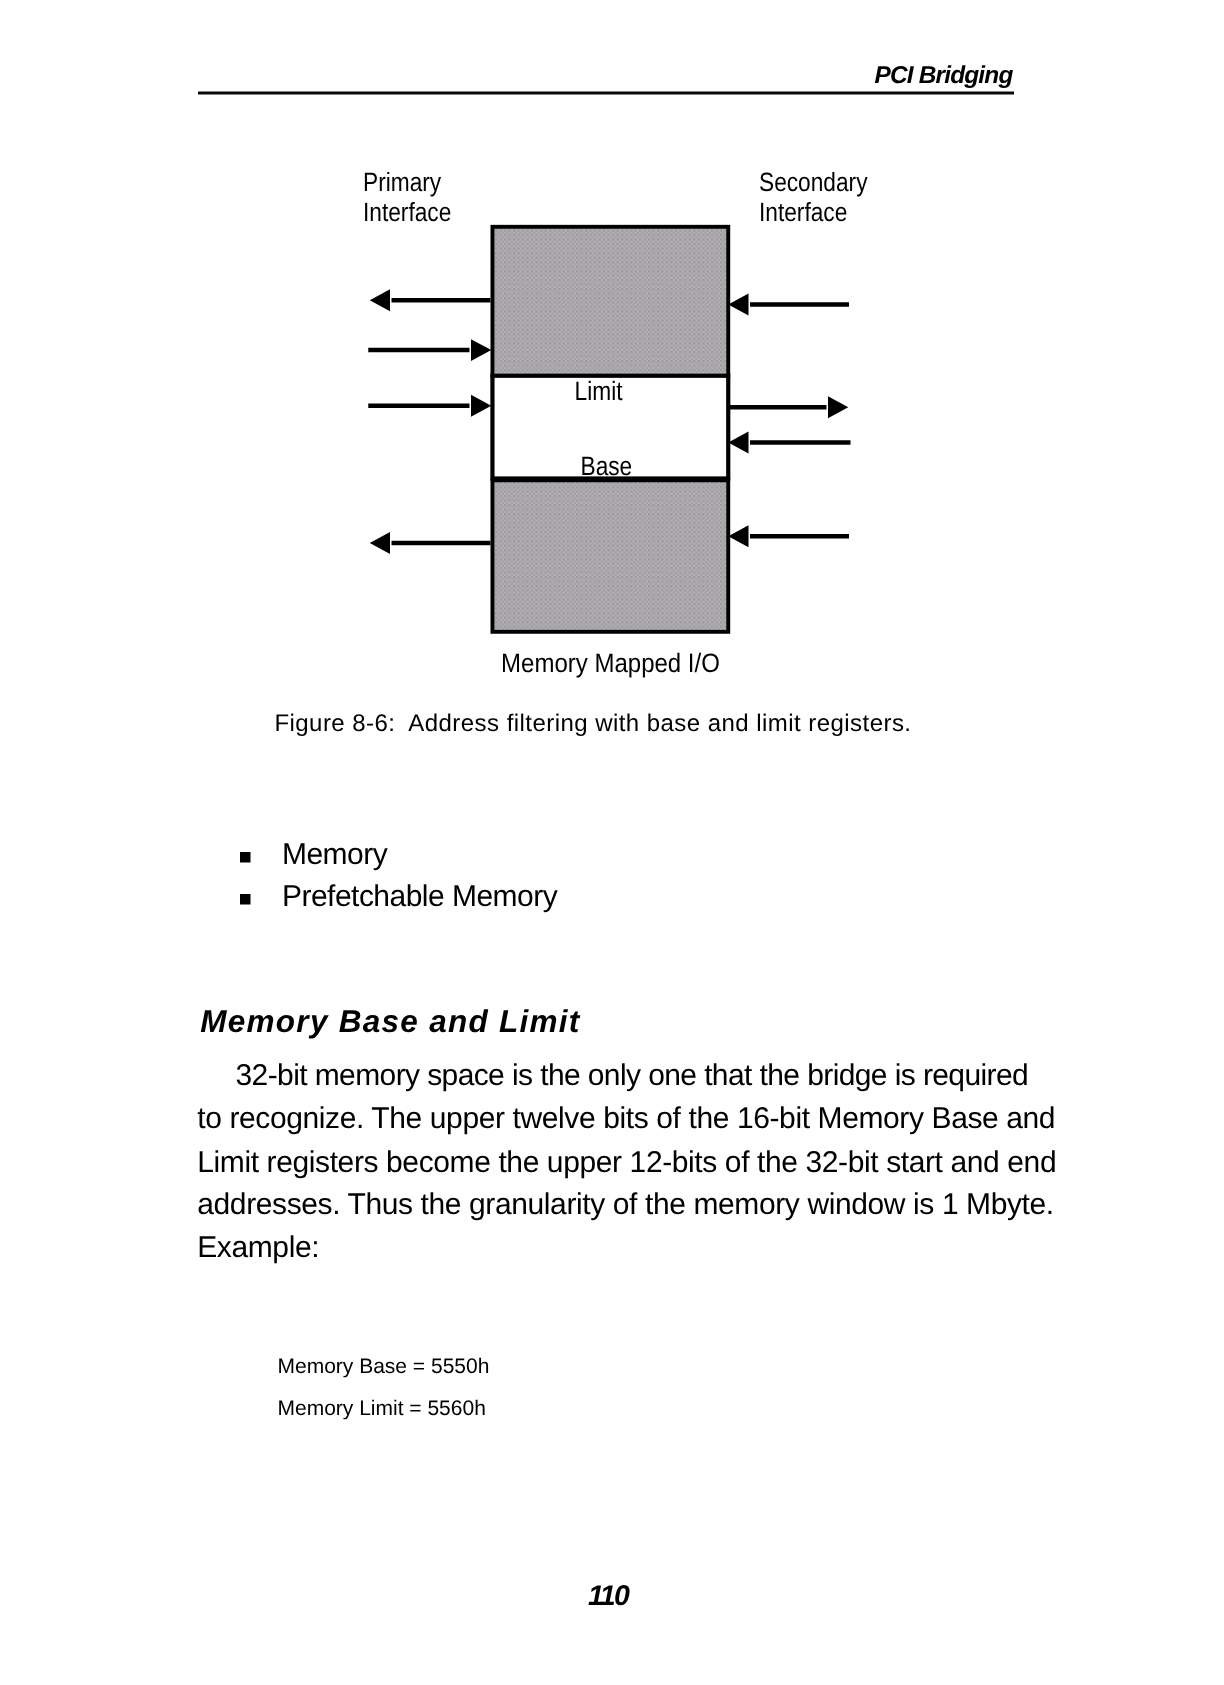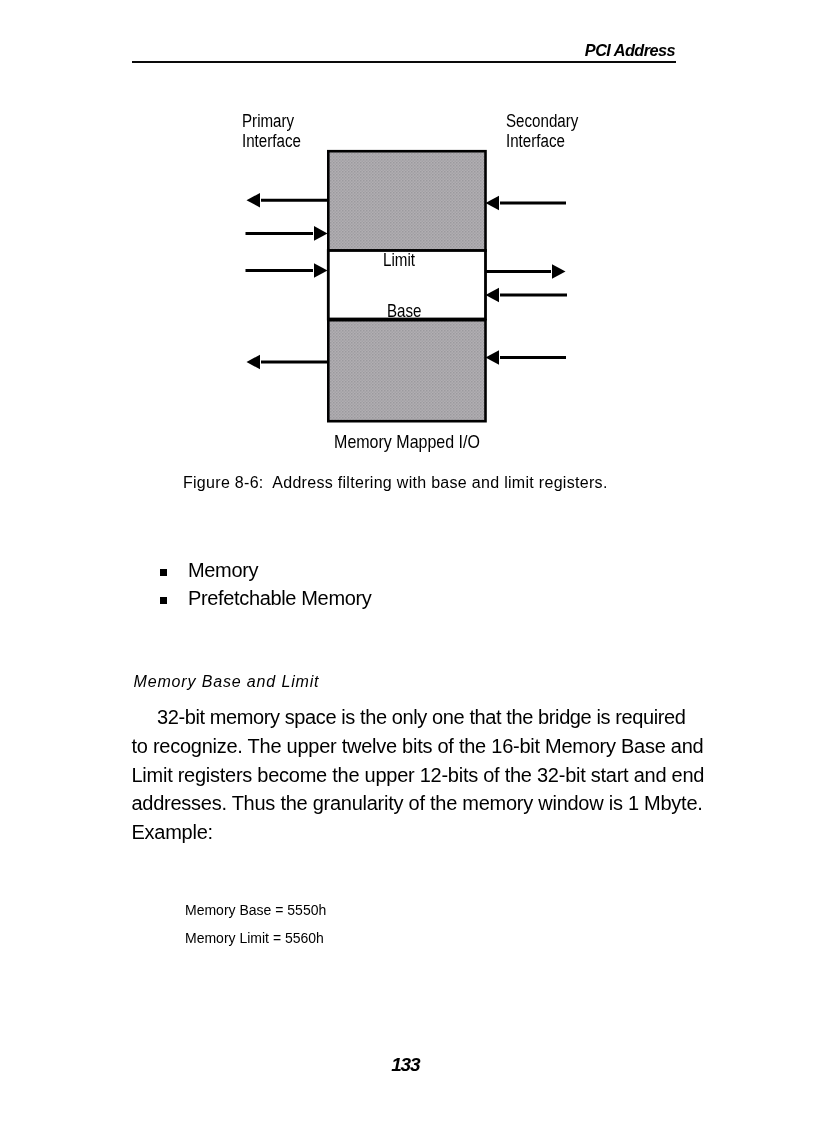--- a/index.html
+++ b/index.html
@@ -5,21 +5,21 @@
   html,body{margin:0;padding:0;background:#fff;}
   #page{position:relative;width:816px;height:1123px;background:#ffffff;overflow:hidden;
         font-family:"Liberation Sans",sans-serif;color:#000;}
   .abs{position:absolute;}
   .serif{font-family:Liberation Sans, sans-serif;}
 </style>
 </head>
 <body>
 <div id="page">
 
-  <div class="abs" style="left:0;top:40.3px;width:675px;text-align:right;font-size:16.3px;font-weight:bold;font-style:italic;letter-spacing:-0.55px;line-height:20px;">PCI Address</div>
+  <div class="abs" style="left:0;top:40.3px;width:675px;text-align:right;font-size:16.3px;font-weight:bold;font-style:italic;letter-spacing:-0.55px;line-height:20px;">PCI Bridging</div>
 
   <div class="abs" style="left:132px;top:60.7px;width:544px;height:2.3px;background:#0a0a0a;"></div>
 
   <svg class="abs" style="left:0;top:0;" width="816" height="470" viewBox="0 0 816 470">
     <defs>
       <pattern id="ht" width="3" height="3" patternUnits="userSpaceOnUse">
         <rect width="3" height="3" fill="#b2aeb2"></rect>
         <rect x="0" y="0" width="1.5" height="1.5" fill="#9b9a9e"></rect>
         <rect x="1.5" y="1.5" width="1.5" height="1.5" fill="#a3a2a6"></rect>
       </pattern>
@@ -85,22 +85,22 @@
   <div class="abs" style="left:0;top:473.3px;width:790.6px;text-align:center;font-size:16px;line-height:20px;font-weight:normal;letter-spacing:0.3px;">Figure 8-6:&nbsp; Address filtering with base and limit registers.</div>
 
   <div class="abs serif" style="left:132px;top:555.7px;font-size:20px;line-height:28.6px;letter-spacing:-0.35px;">
 
     <div><span style="display:inline-block;width:7px;height:7px;background:#000;margin:0 21px 1px 28px;"></span>Memory</div>
 
 
     <div><span style="display:inline-block;width:7px;height:7px;background:#000;margin:0 21px 1px 28px;"></span>Prefetchable Memory</div>
   </div>
 
-  <div class="abs" style="left:133.5px;top:671.9px;font-size:16px;line-height:20px;font-weight:normal;font-style:italic;letter-spacing:0.85px;">Memory Base and Limit</div>
+  <div class="abs" style="left:133.5px;top:671.9px;font-size:21px;line-height:20px;font-weight:bold;font-style:italic;letter-spacing:0.85px;">Memory Base and Limit</div>
 
   <div class="abs serif" style="left:131.5px;top:703.1px;font-size:20px;line-height:28.7px;letter-spacing:-0.26px;white-space:nowrap;"><span style="padding-left:25.5px;letter-spacing:-0.4px;">32-bit memory space is the only one that the bridge is required</span><br>to recognize. The upper twelve bits of the 16-bit Memory Base and<br>Limit registers become the upper 12-bits of the 32-bit start and end<br>addresses. Thus the granularity of the memory window is 1 Mbyte.<br>Example:</div>
 
   <div class="abs serif" style="left:185px;top:897px;font-size:14px;line-height:27.9px;">Memory Base = 5550h<br>Memory Limit = 5560h</div>
 
 
-  <div class="abs" style="left:0;top:1053.1px;width:810.6px;text-align:center;font-size:19px;line-height:24px;font-weight:bold;font-style:italic;letter-spacing:-1.2px;">133</div>
+  <div class="abs" style="left:0;top:1053.1px;width:810.6px;text-align:center;font-size:19px;line-height:24px;font-weight:bold;font-style:italic;letter-spacing:-1.2px;">110</div>
 
 </div>
 
 </body></html>

